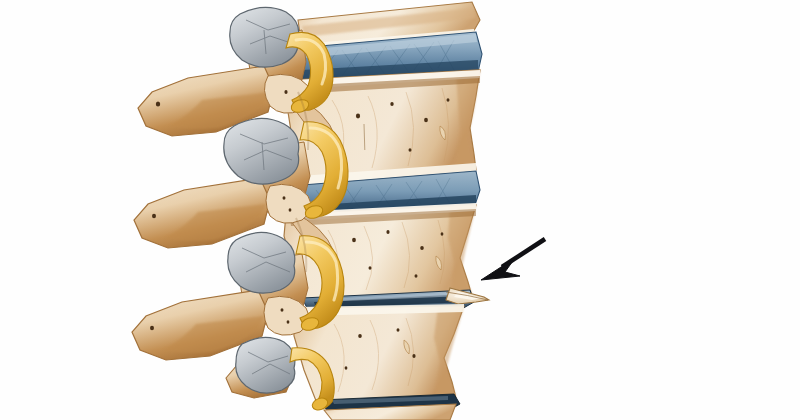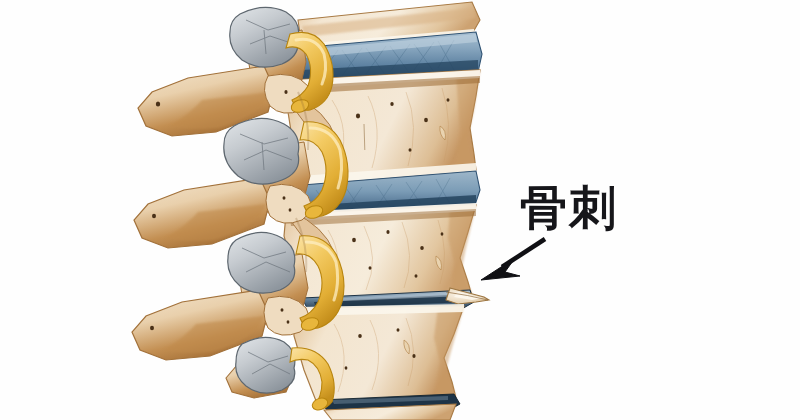--- a/index.html
+++ b/index.html
@@ -340,15 +340,14 @@
     </g>
   </svg>
 
   <svg id="label-layer" viewBox="0 0 800 420">
     <g>
       <path d="M545,239 L502,267" stroke="#101014" stroke-width="4.6" stroke-linecap="butt" fill="none"></path>
       <path d="M481,280 L515,258 L505,272 L520,276 Z" fill="#101014" stroke="#101014" stroke-width="1" stroke-linejoin="miter"></path>
     </g>
   </svg>
 
-  <div class="callout-text">骨刺</div>
 
 </div>
 
 </body></html>

